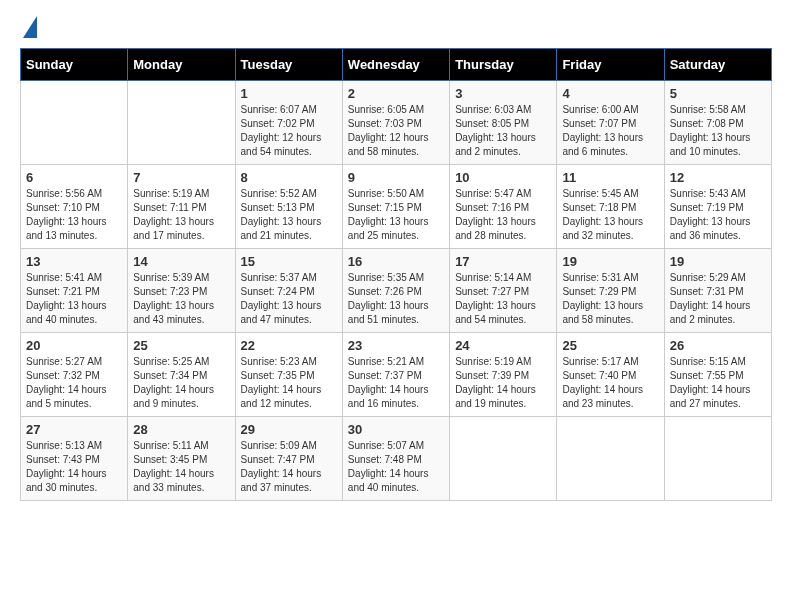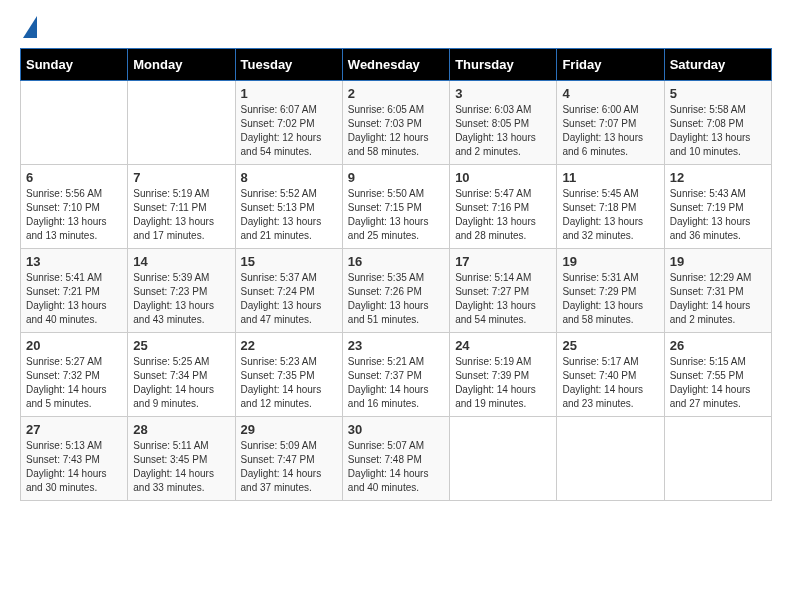--- a/index.html
+++ b/index.html
@@ -235,21 +235,21 @@
 Daylight: 13 hours and 54 minutes.</div>
         </td>
         <td>
           <span class="day-number">19</span>
           <div class="day-detail">Sunrise: 5:31 AM
 Sunset: 7:29 PM
 Daylight: 13 hours and 58 minutes.</div>
         </td>
         <td>
           <span class="day-number">19</span>
-          <div class="day-detail">Sunrise: 12:29 AM
+          <div class="day-detail">Sunrise: 5:29 AM
 Sunset: 7:31 PM
 Daylight: 14 hours and 2 minutes.</div>
         </td>
       </tr>
       <tr>
         <td>
           <span class="day-number">20</span>
           <div class="day-detail">Sunrise: 5:27 AM
 Sunset: 7:32 PM
 Daylight: 14 hours and 5 minutes.</div>

